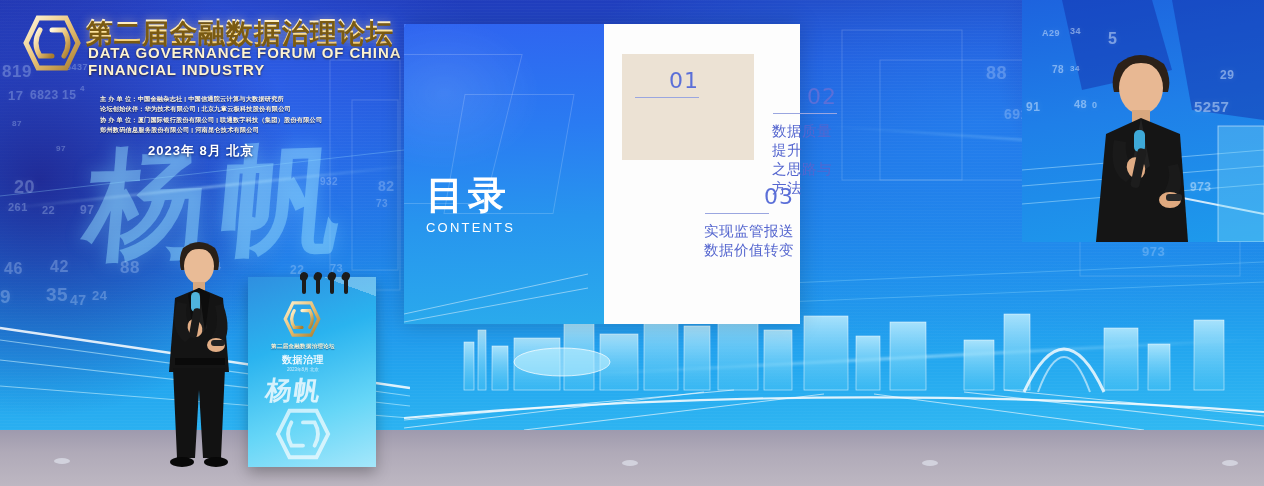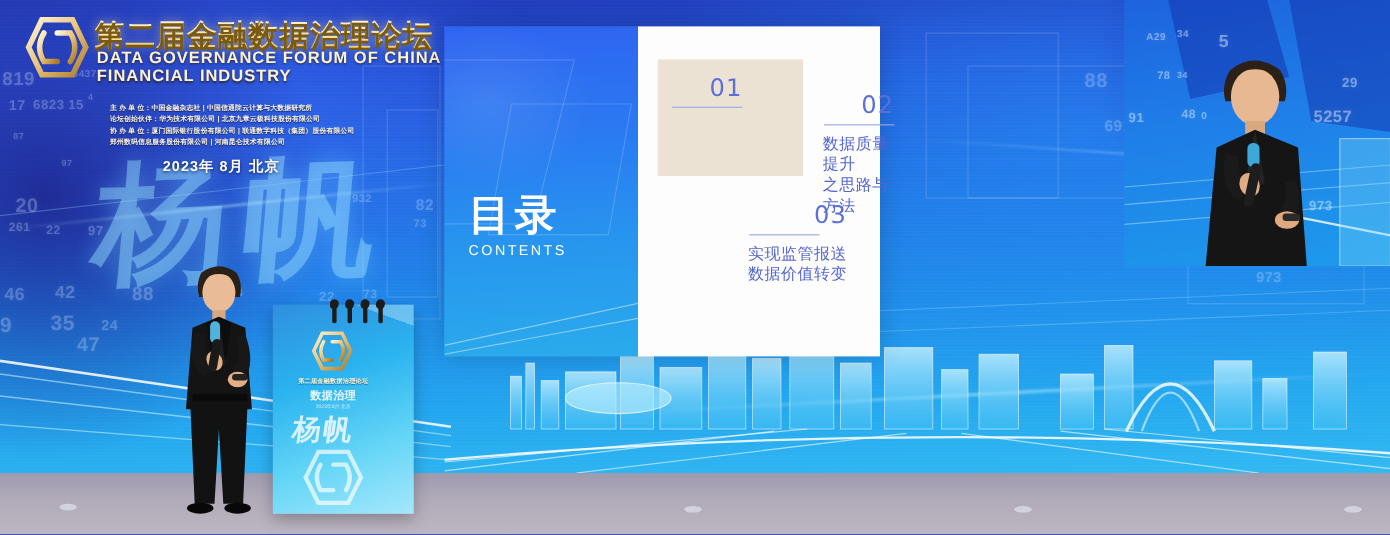--- a/index.html
+++ b/index.html
@@ -72,21 +72,21 @@
   .org-lines{ position:absolute; left:100px; top:94px; width:280px; }
   .org-line{ font-size:6.2px; line-height:10.4px; color:#fff8e0; font-weight:700; letter-spacing:.2px; white-space:nowrap; text-shadow:0 1px 1px rgba(10,20,70,.8); }
   .banner-date{
     position:absolute; left:148px; top:142px; font-size:13px; font-weight:700; color:#ffffff;
     letter-spacing:1px; text-shadow:0 1px 3px rgba(10,30,90,.9);
   }
 
   
   .slide{ position:absolute; left:404px; top:24px; width:396px; height:300px; z-index:7; display:flex; box-shadow:0 0 22px rgba(0,0,0,.18); }
   .slide-left{
-    width:176px; height:100%; position:relative; overflow:hidden;
+    width:200px; height:100%; position:relative; overflow:hidden;
     background:linear-gradient(177deg,#2f64f0 0%, #2a7bf2 35%, #2795ee 65%, #2aabec 100%);
   }
   .slide-left:after{
     content:""; position:absolute; inset:0;
     background:
       linear-gradient(117deg, rgba(255,255,255,.10) 0 2px, rgba(0,0,0,0) 2px 26px),
       radial-gradient(ellipse 140px 110px at 40px 70px, rgba(255,255,255,.13), rgba(0,0,0,0) 70%);
     opacity:.8;
   }
   .slide-left .deco-rect{ position:absolute; border:1px solid rgba(255,255,255,.18); }
@@ -179,21 +179,21 @@
       <span class="num" style="left: 12px; top: 119px; font-size: 8px;">87</span>
       <span class="num" style="left: 56px; top: 144px; font-size: 8px;">97</span>
       <span class="num" style="left: 14px; top: 177px; font-size: 18px;">20</span>
       <span class="num" style="left: 8px; top: 201px; font-size: 11px;">261</span>
       <span class="num" style="left: 42px; top: 204px; font-size: 11px;">22</span>
       <span class="num" style="left: 80px; top: 203px; font-size: 12px;">97</span>
       <span class="num" style="left: 4px; top: 260px; font-size: 16px;">46</span>
       <span class="num" style="left: 50px; top: 258px; font-size: 16px;">42</span>
       <span class="num" style="left: 0px; top: 286px; font-size: 19px;">9</span>
       <span class="num" style="left: 46px; top: 284px; font-size: 19px;">35</span>
-      <span class="num" style="left: 70px; top: 303px; font-size: 18px;">47</span>
+      <span class="num" style="left: 70px; top: 292px; font-size: 14px;">47</span>
       <span class="num" style="left: 92px; top: 288px; font-size: 13px;">24</span>
       <span class="num" style="left: 120px; top: 258px; font-size: 17px;">88</span>
       <span class="num" style="left: 180px; top: 260px; font-size: 11px;">275</span>
       <span class="num" style="left: 206px; top: 261px; font-size: 10px;">3 4</span>
       <span class="num" style="left: 290px; top: 263px; font-size: 12px;">22</span>
       <span class="num" style="left: 330px; top: 262px; font-size: 11px;">73</span>
       <span class="num" style="left: 378px; top: 178px; font-size: 14px;">82</span>
       <span class="num" style="left: 376px; top: 198px; font-size: 10px;">73</span>
       <span class="num" style="left: 320px; top: 176px; font-size: 10px;">932</span>
       <span class="num" style="left: 986px; top: 63px; font-size: 18px;">88</span>

